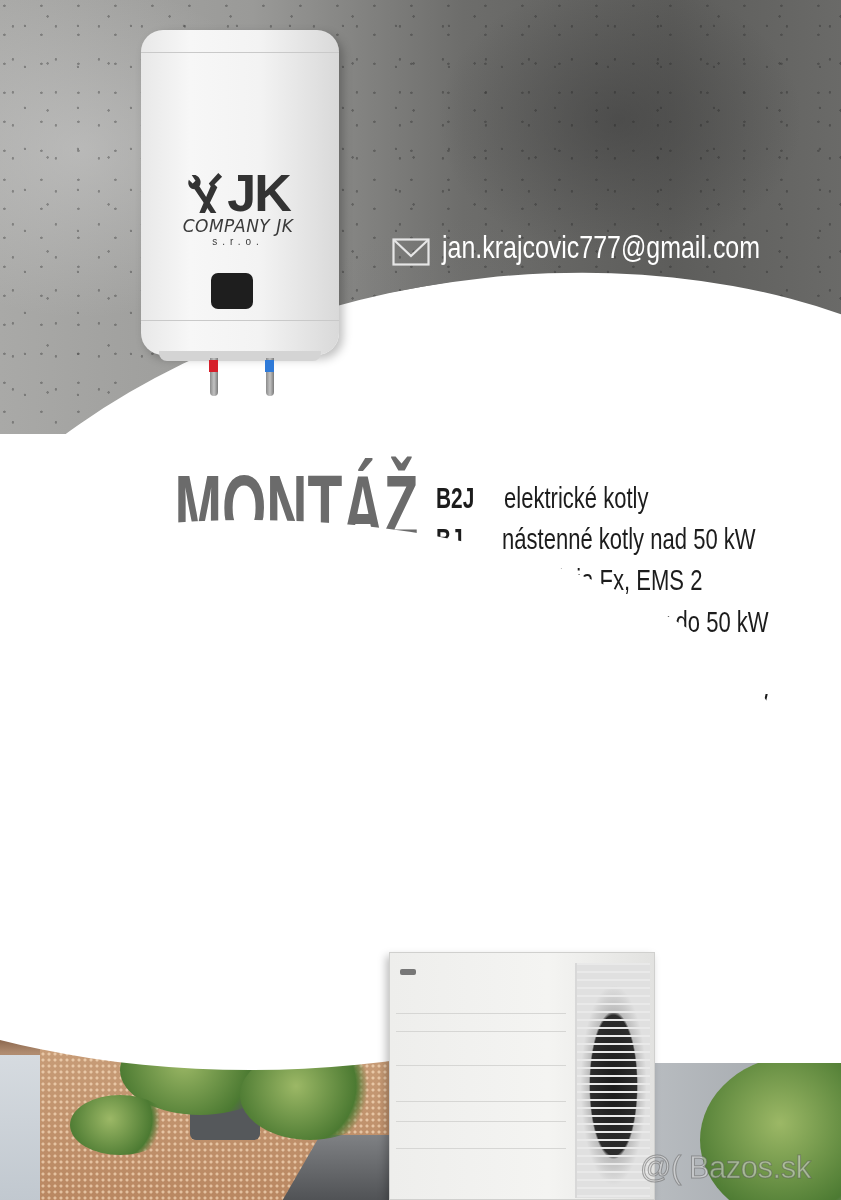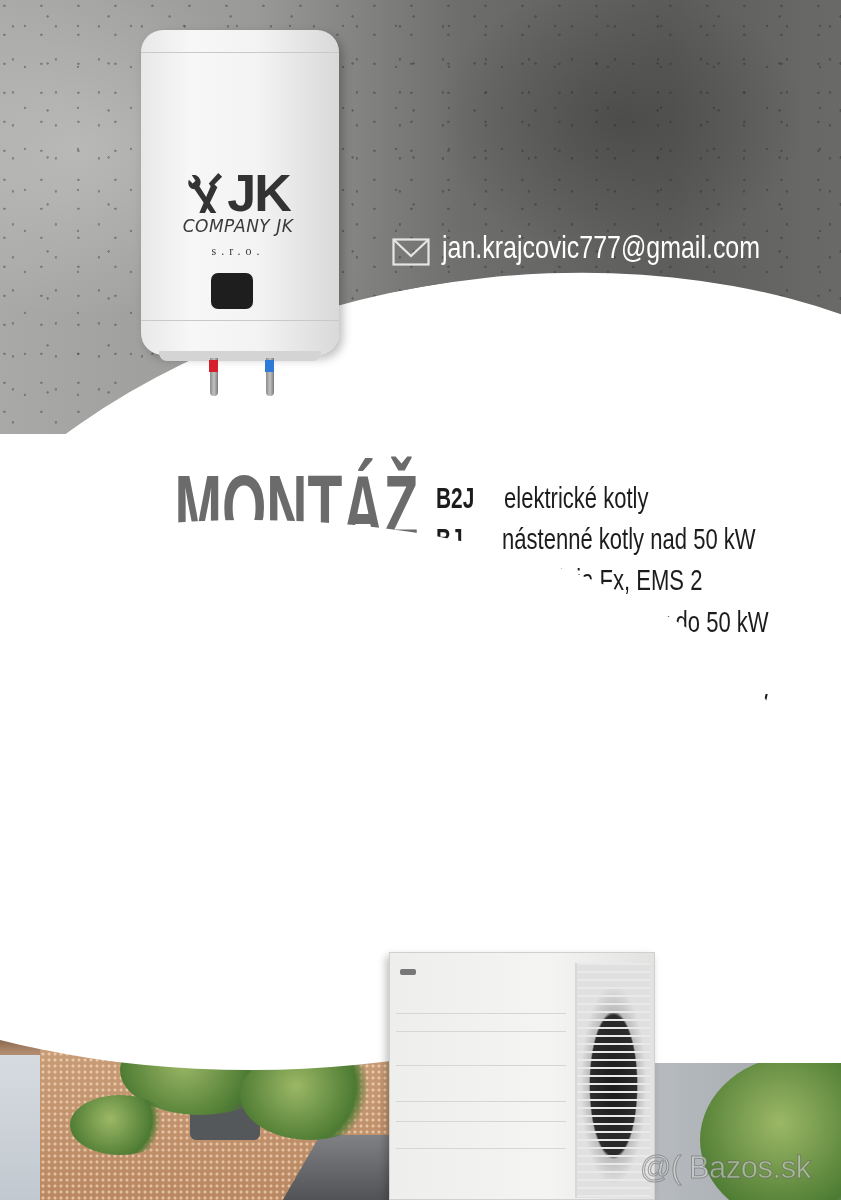--- a/index.html
+++ b/index.html
@@ -58,21 +58,21 @@
   .pipe { position: absolute; top: 358px; width: 8px; height: 38px; background: linear-gradient(90deg,#8b8b8b,#c2c2c2,#7a7a7a); border-radius: 0 0 4px 4px; }
   .pipe-cap { position: absolute; top: 360px; width: 9px; height: 12px; }
   .pipe-hot { left: 210px; } .pipe-cold { left: 266px; }
   .cap-hot { left: 209px; background: #d61f2a; } .cap-cold { left: 265px; background: #2f7ad8; }
 
   .logo { position: absolute; left: 158px; top: 168px; width: 160px; text-align: center; color: #333333; }
   .logo .mark { display: flex; align-items: center; justify-content: center; gap: 3px; height: 50px; }
   .logo .mark svg { width: 38px; height: 44px; }
   .logo .jk { font-family: "Liberation Sans", sans-serif; font-weight: 700; font-size: 52px; line-height: 48px; letter-spacing: -2px; color: #333; }
   .logo .company { font-family: "DejaVu Sans", sans-serif; font-size: 17px; line-height: 20px; letter-spacing: 0.5px; color: #3a3a3a; margin-top: -2px; font-style: italic; }
-  .logo .sro { font-family: Liberation Serif, serif; font-size: 12px; letter-spacing: 5px; color: #3a3a3a; margin-top: 8px; }
+  .logo .sro { font-family: Liberation Sans, sans-serif; font-size: 10px; letter-spacing: 5px; color: #3a3a3a; margin-top: 0px; }
 
   
   .contact-phone { position: absolute; left: 372px; top: 150px; display: flex; align-items: center; }
   .contact-phone .icon { width: 36px; height: 36px; margin-right: 14px; }
   .contact-phone .text {
     font-family: "Liberation Sans", sans-serif; font-weight: 700; font-size: 64px; line-height: 70px;
     color: #ffffff; letter-spacing: 1px; transform: scaleX(0.72); transform-origin: left center;
     white-space: nowrap;
   }
   .contact-email { position: absolute; left: 392px; top: 228px; display: flex; align-items: flex-end; }

